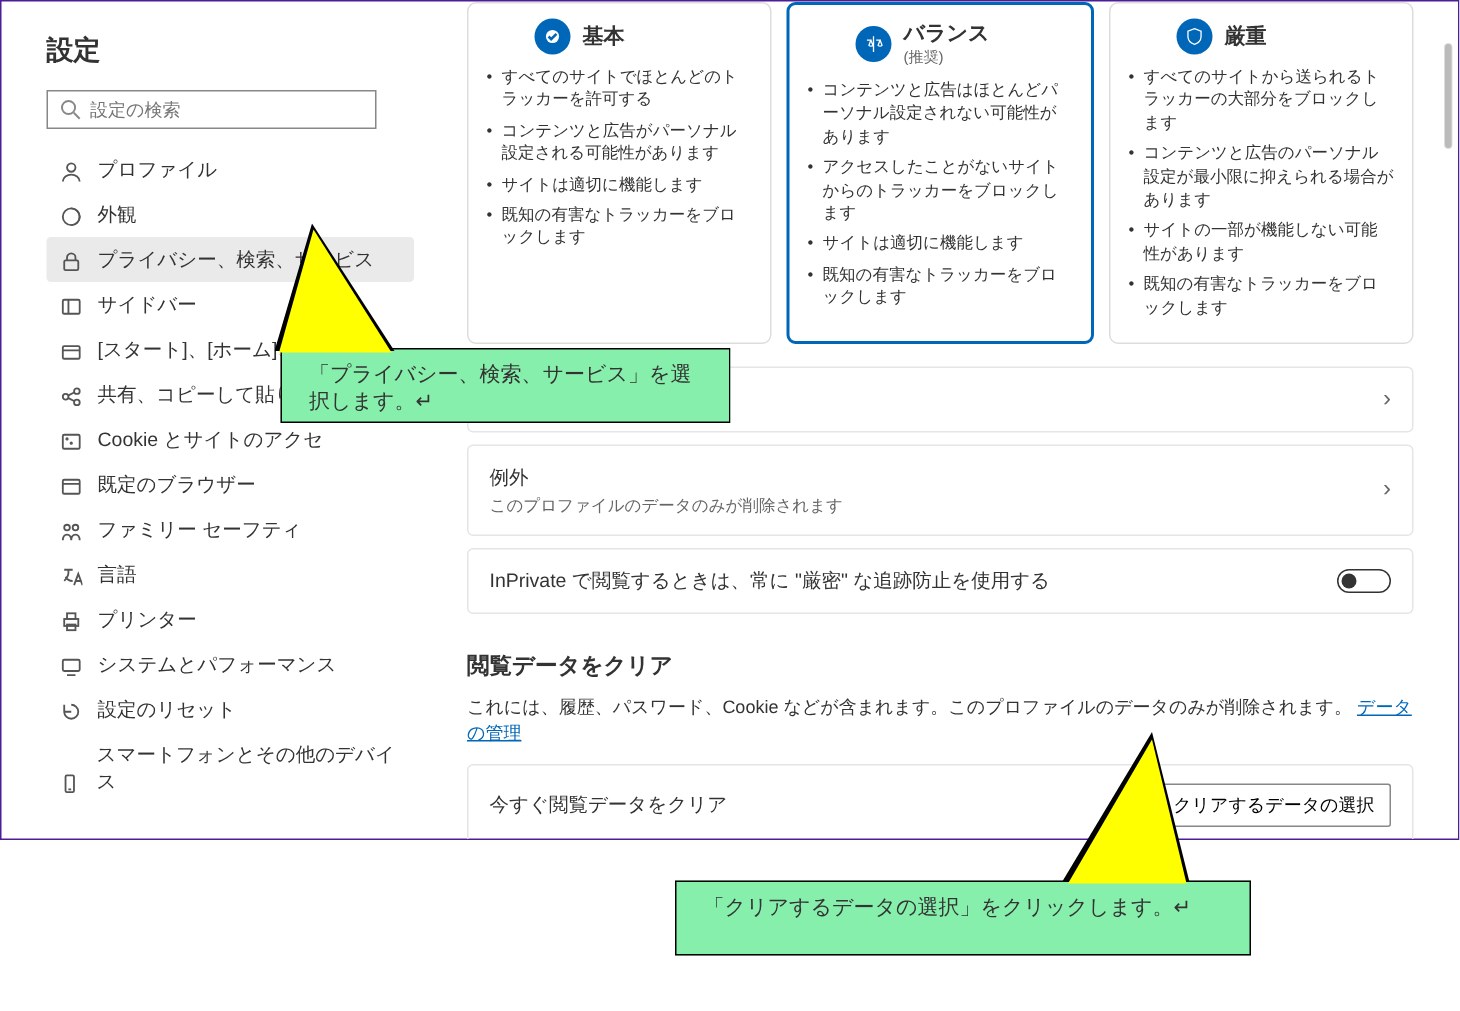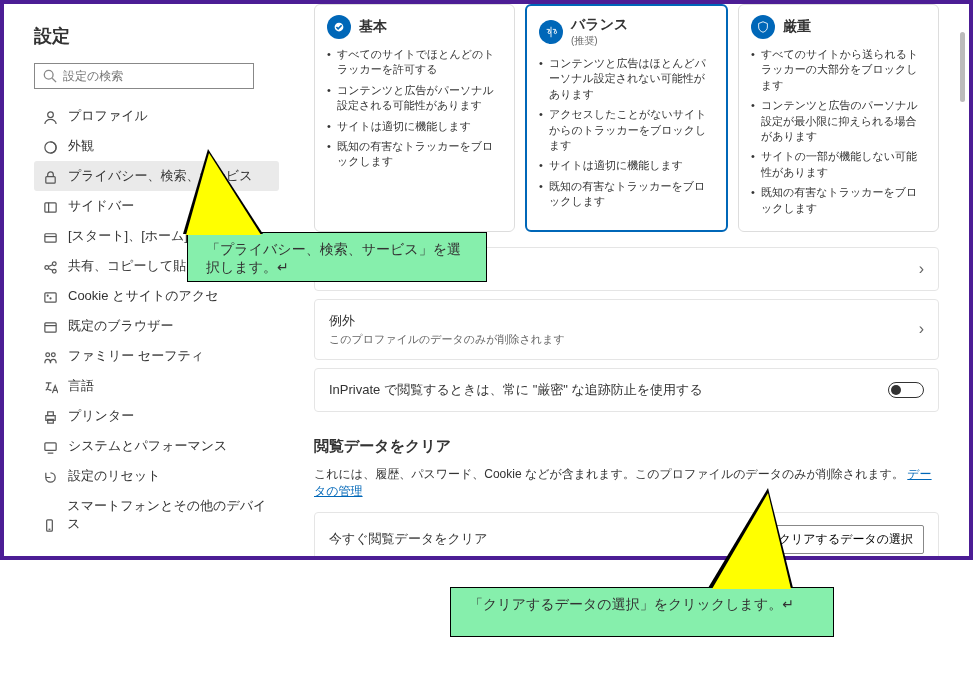--- a/index.html
+++ b/index.html
@@ -1,31 +1,31 @@
 <!DOCTYPE html>
 <html><head>
 <meta charset="utf-8">
 <style>
 * { margin: 0; padding: 0; box-sizing: border-box; }
 body { font-family: "Meiryo", "Yu Gothic", sans-serif; font-size: 12px; color: #333; background: #fff; }
-.window { width: 973px; height: 560px; border: 4px solid #4c1d95; position: relative; display: flex; overflow: hidden; }
+.window { width: 973px; height: 560px; border: 1px solid #4c1d95; position: relative; display: flex; overflow: hidden; }
 .sidebar { width: 290px; padding: 20px 15px 15px 30px; flex-shrink: 0; }
 .sidebar-title { font-size: 18px; font-weight: bold; margin-bottom: 15px; }
 .search-box { display: flex; align-items: center; border: 1px solid #888; padding: 5px 8px; margin-bottom: 12px; width: 220px; }
 .search-box svg { width: 14px; height: 14px; margin-right: 6px; }
 .search-box input { border: none; outline: none; font-size: 12px; flex: 1; color: #8b5cf6; }
 .nav-item { display: flex; align-items: flex-end; padding: 6px 8px; cursor: pointer; border-radius: 3px; font-size: 13px; }
 .nav-item.active { background: #eaeaea; }
 .nav-item .icon { width: 16px; height: 16px; margin-right: 10px; display: flex; align-items: center; justify-content: center; }
 .nav-item .icon svg { width: 15px; height: 15px; }
 .main { flex: 1; padding: 0 30px 20px 20px; overflow-y: auto; position: relative; }
 .cards { display: flex; gap: 10px; margin-bottom: 15px; }
 .card { flex: 1; border: 1px solid #ddd; border-radius: 6px; padding: 10px 12px; font-size: 11px; }
 .card.selected { border: 2px solid #0067b8; }
-.card-head { display: flex; align-items: center; gap: 8px; margin-bottom: 8px; }
+.card-head { display: flex; align-items: center; gap: 8px; margin-bottom: 8px; margin-left: 32px; }
 .card-icon { width: 24px; height: 24px; border-radius: 50%; background: #0067b8; display: flex; align-items: center; justify-content: center; flex-shrink: 0; }
 .card-icon svg { width: 14px; height: 14px; fill: #fff; }
 .card-title { font-size: 14px; font-weight: bold; }
 .card-sub { font-size: 10px; color: #666; }
 .card ul { list-style: none; }
 .card li { position: relative; padding-left: 10px; margin-bottom: 5px; line-height: 1.4; font-size: 11px; }
 .card li:before { content: "•"; position: absolute; left: 0; }
 .row { border: 1px solid #e5e5e5; border-radius: 4px; padding: 12px 14px; margin-bottom: 8px; display: flex; justify-content: space-between; align-items: center; font-size: 13px; cursor: pointer; }
 .row-title { font-weight: 500; }
 .row-sub { font-size: 11px; color: #666; margin-top: 2px; }

